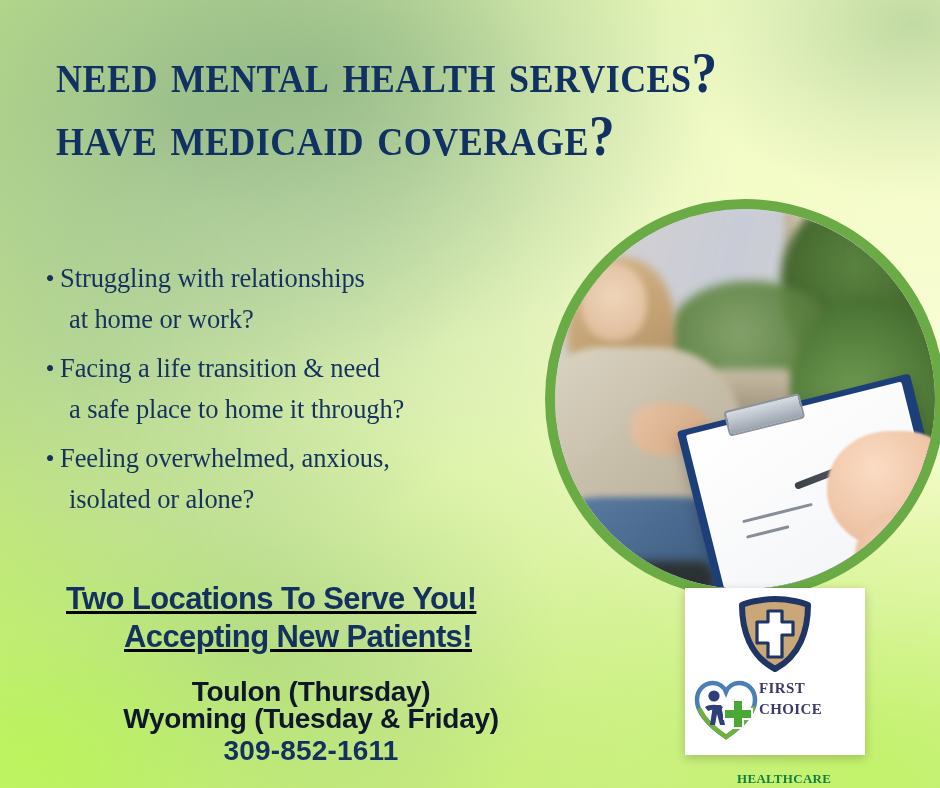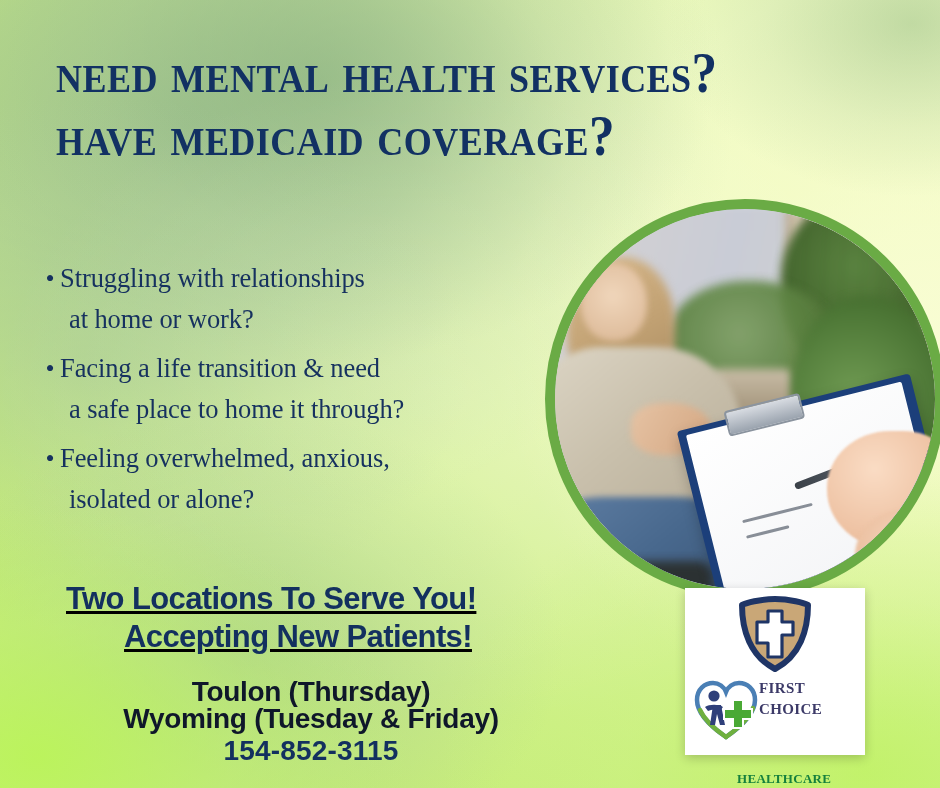--- a/index.html
+++ b/index.html
@@ -397,21 +397,21 @@
   </div>
 
   <div class="cta">
     <div class="cta-line">Two Locations To Serve You!</div>
     <div class="cta-line center">Accepting New Patients!</div>
   </div>
 
   <div class="locations">
     <div class="loc-line">Toulon (Thursday)</div>
     <div class="loc-line">Wyoming (Tuesday &amp; Friday)</div>
-    <div class="phone-line">154-852-3115</div>
+    <div class="phone-line">309-852-1611</div>
   </div>
 
   <div class="photo-circle">
     <div class="photo-inner">
       <div class="ph-wall"></div>
       <div class="ph-blind"></div>
       <div class="ph-plant-b"></div>
       <div class="ph-plant-a"></div>
       <div class="ph-pot"></div>
       <div class="ph-plant-c"></div>

